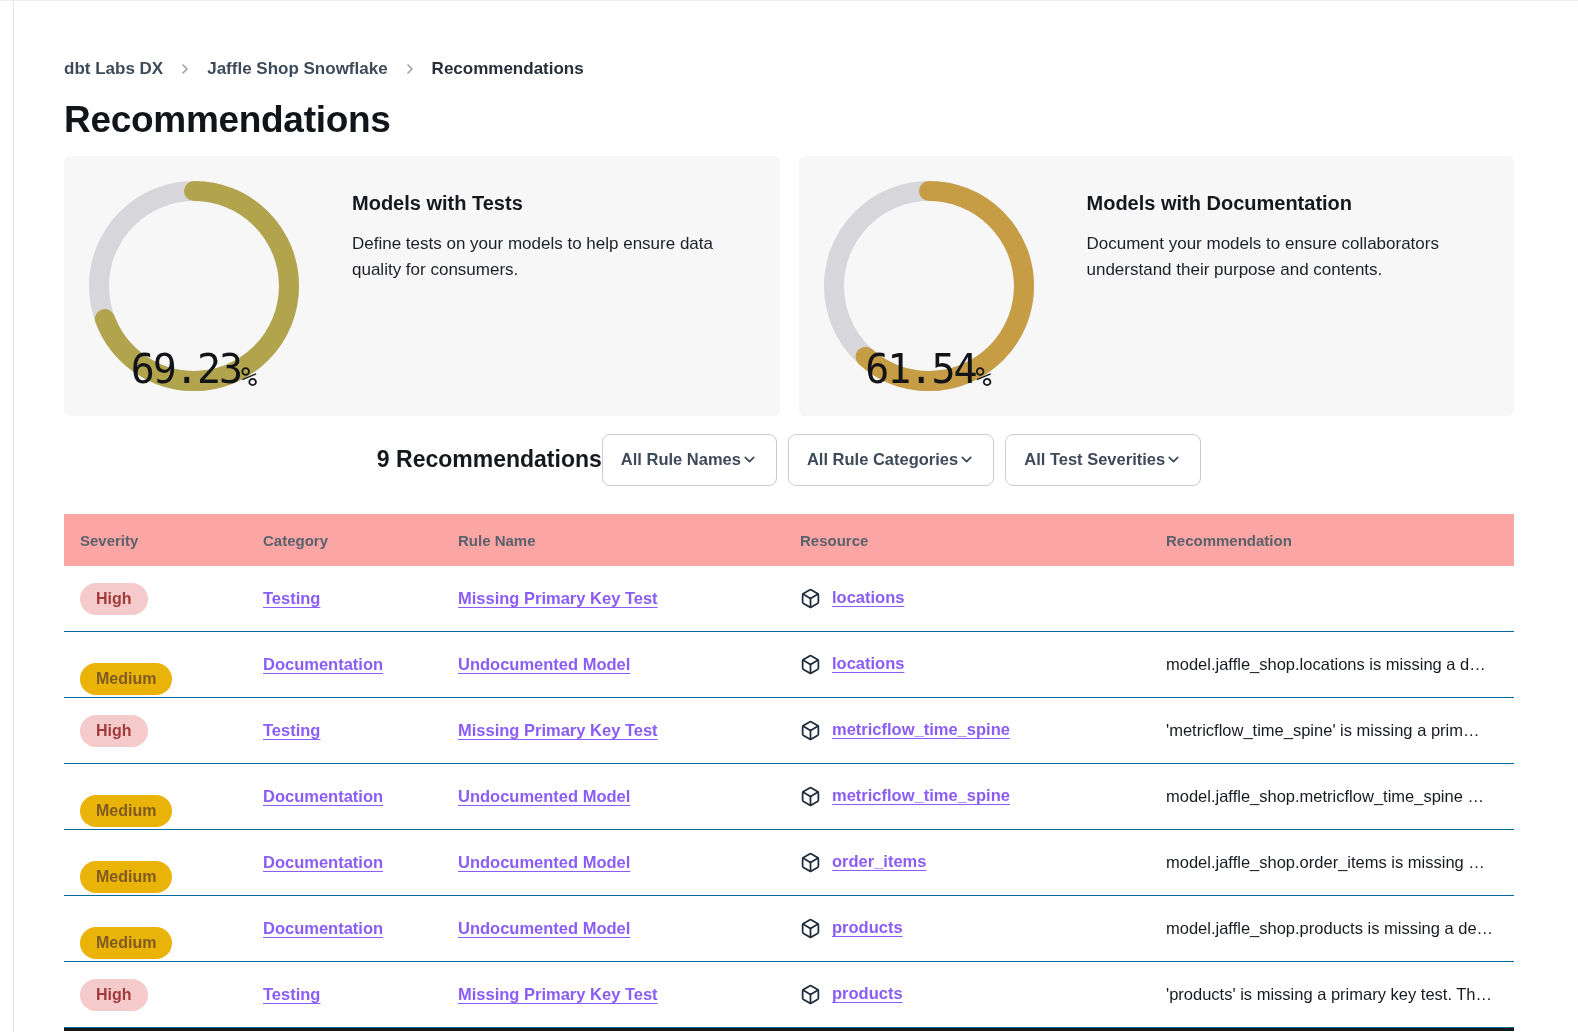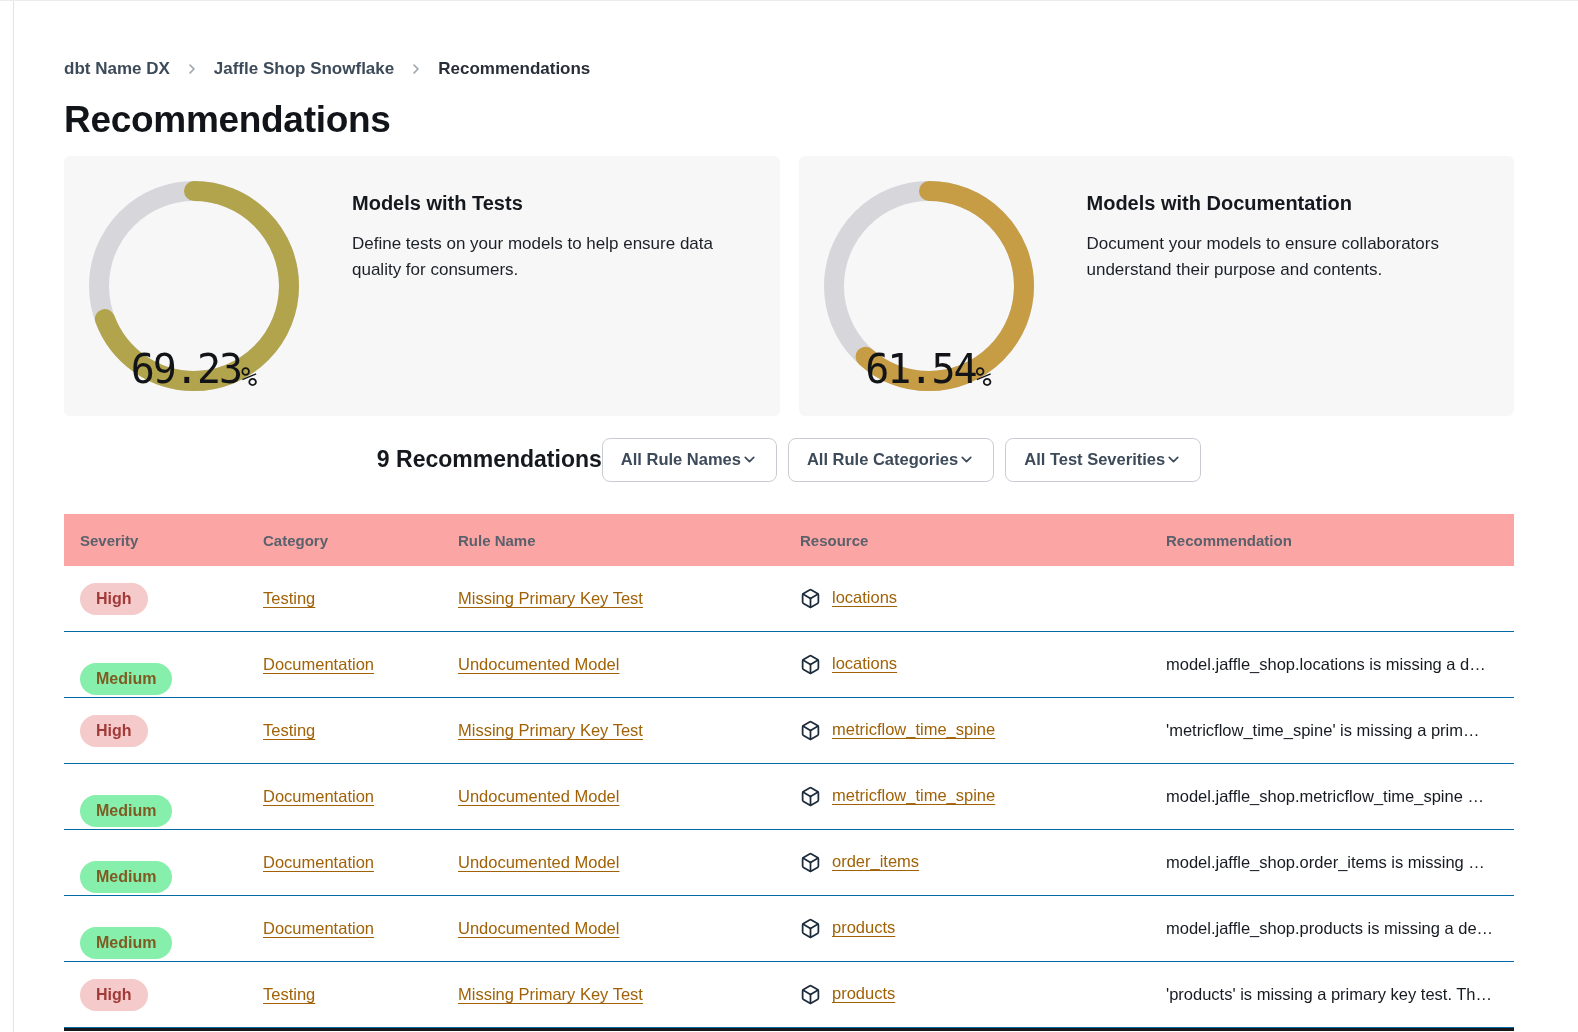--- a/index.html
+++ b/index.html
@@ -59,21 +59,21 @@
   .list-header {
     margin-top: 21px;
     display: flex; align-items: center; justify-content: center;
     height: 45px;
   }
   .list-header h2 { font-size: 23px; font-weight: 700; color: #15181c; }
   .filters { display: flex; gap: 11px; }
   .filter-btn {
     display: inline-flex; align-items: center; 
     background: #ffffff; border: 1px solid #c9cdd3; border-radius: 8px;
-    height: 44px; padding: 0 18px;
+    height: 52px; padding: 0 18px;
     font-family: "Liberation Sans", sans-serif;
     font-size: 16.5px; font-weight: 600; color: #3d4a59;
     cursor: pointer;
   }
   .chev { display: inline-flex; }
   
   .table { margin-top: 32px; }
   .thead, .tr {
     display: grid;
     grid-template-columns: 183px 195px 342px 366px 1fr;
@@ -83,43 +83,43 @@
     background: #fca5a5; height: 52px;
     font-size: 15px; font-weight: 600; color: #5a616b;
   }
   .th, .td { padding-left: 16px; overflow: hidden; white-space: nowrap; }
   .tr { height: 66px; border-bottom: 1px solid #0369a1; background: #ffffff; }
   .badge {
     display: inline-block; padding: 7px 16px; border-radius: 18px;
     font-size: 16px; font-weight: 700;
   }
   .badge-high { background: #f4caca; color: #a23a39; }
-  .badge-medium { background: #86efac; color: #7f5a22; margin-top: 28px; }
+  .badge-medium { background: #eab308; color: #7f5a22; margin-top: 28px; }
   .link {
-    color: #a16207; font-size: 16.5px; font-weight: 400;
+    color: #8b5cf6; font-size: 16.5px; font-weight: 700;
     text-decoration: underline; text-underline-offset: 3px; cursor: pointer;
   }
   .td-resource { display: flex; align-items: flex-start; gap: 11px; }
   .res-icon { display: inline-flex; color: #1c2b3a; flex: 0 0 auto; }
   .td-rec { font-size: 16.5px; color: #171b21; }
   
   .bottom-cutoff {
     position: absolute; left: 64px; right: 64px; bottom: 1px;
     height: 3px; background: #16181b;
   }
 </style>
 </head>
 <body>
 
 <div class="left-divider"></div>
 
 <main class="content">
 
   <nav class="breadcrumb">
-    <a>dbt Name DX</a>
+    <a>dbt Labs DX</a>
     <span class="crumb-sep">
       <svg width="16" height="16" viewBox="0 0 24 24" fill="none" stroke="currentColor" stroke-width="2.4" stroke-linecap="round" stroke-linejoin="round">
           <polyline points="9 6 15 12 9 18"></polyline>
         </svg>
     </span>
     <a>Jaffle Shop Snowflake</a>
     <span class="crumb-sep">
       <svg width="16" height="16" viewBox="0 0 24 24" fill="none" stroke="currentColor" stroke-width="2.4" stroke-linecap="round" stroke-linejoin="round">
           <polyline points="9 6 15 12 9 18"></polyline>
         </svg>

